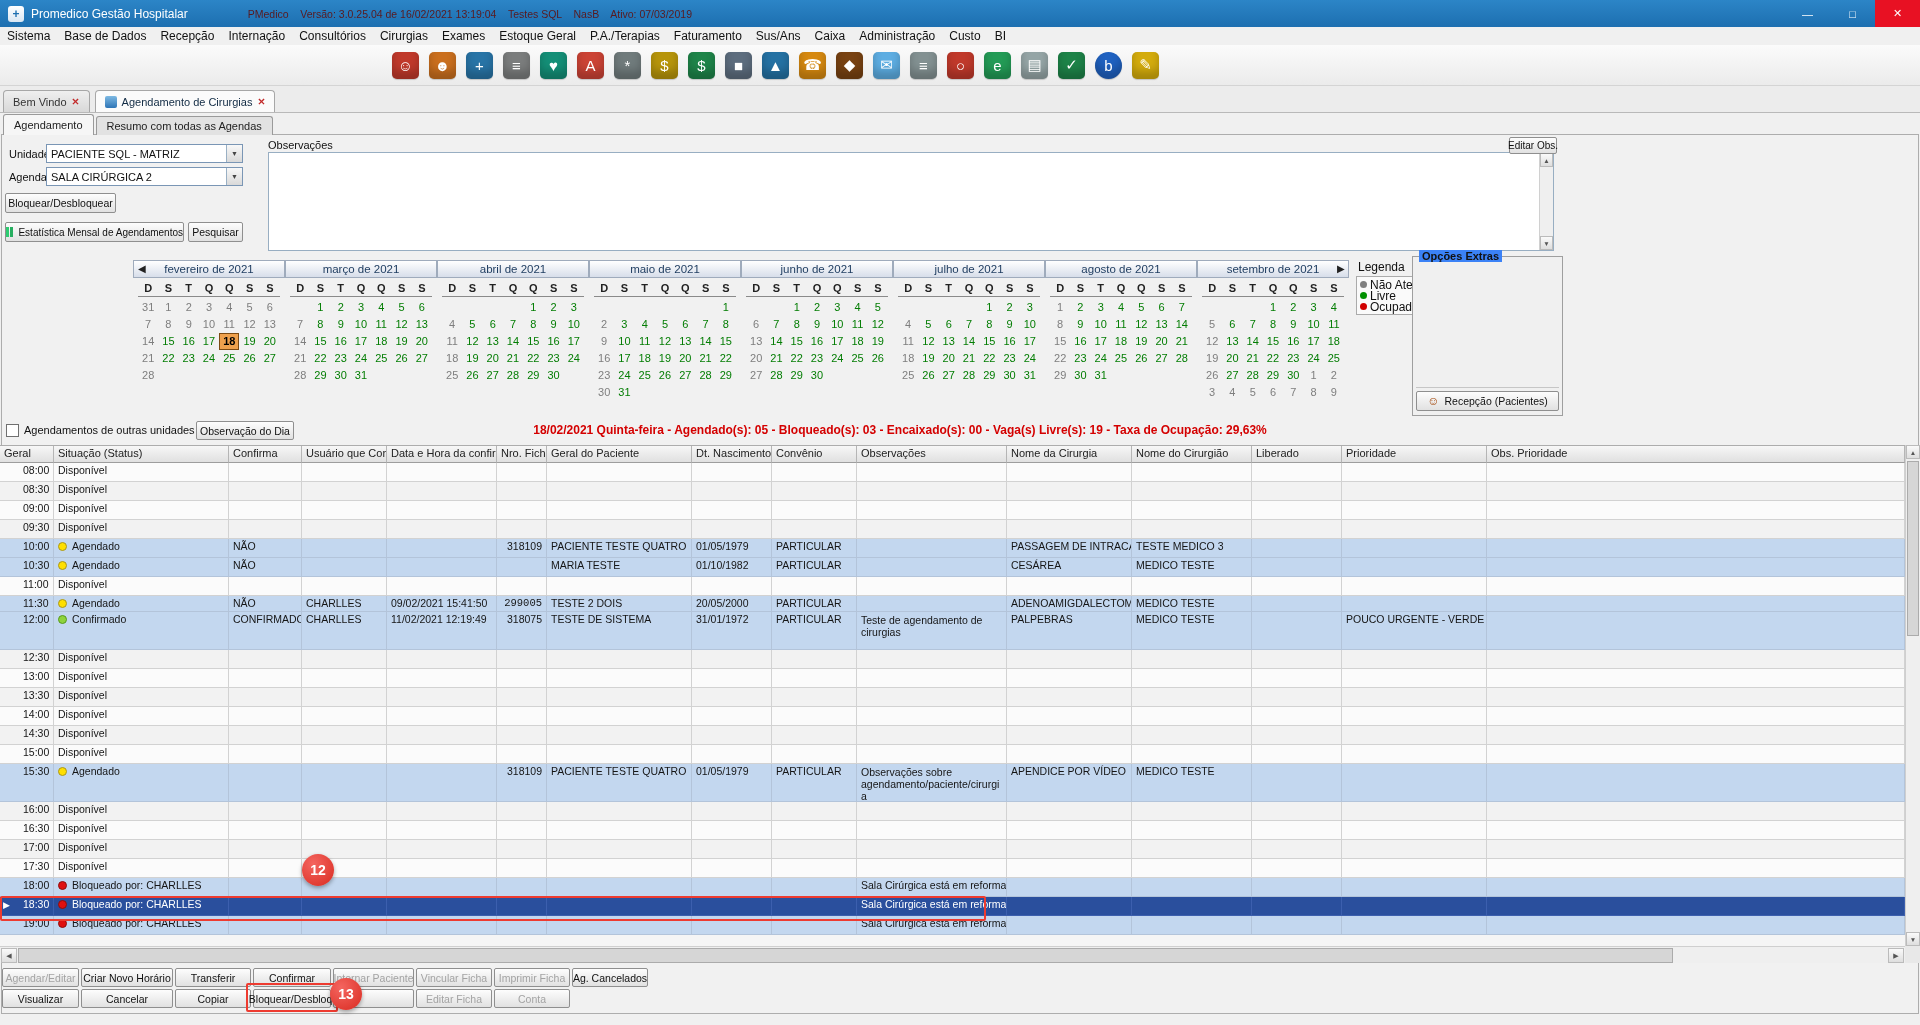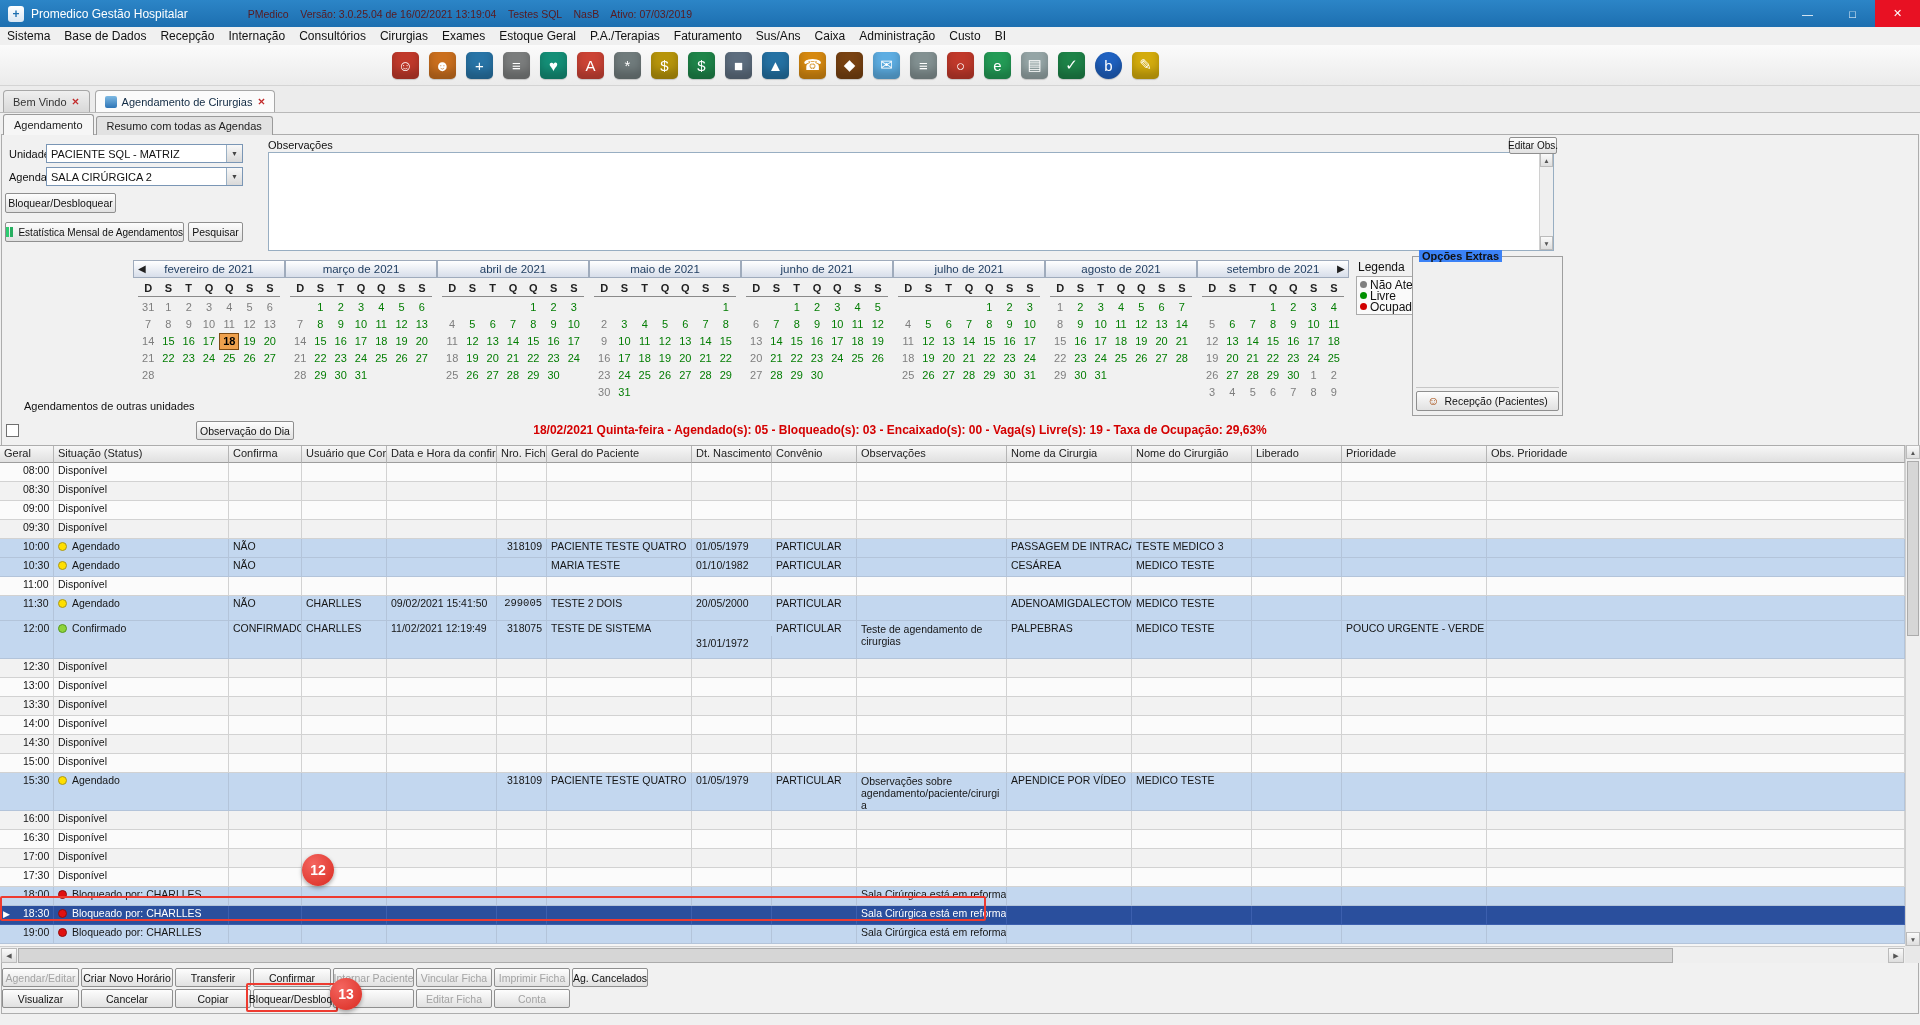--- a/index.html
+++ b/index.html
@@ -80,21 +80,21 @@
   .legend-item{display:flex;align-items:center;gap:3px;height:11px;white-space:nowrap}
   .legend-dot{width:7px;height:7px;border-radius:50%;flex:0 0 auto}
   [data-name=opcoes-extras-panel]{position:absolute;left:1412px;top:256px;width:151px;height:160px;border:1px solid #9f9f9f;background:#f0f0f0}
   [data-name=opcoes-extras-title]{position:absolute;top:-7px;left:6px;background:#3b82f6;padding:0 3px;font-size:11px;font-weight:bold}
   [data-name=opcoes-divider]{position:absolute;left:3px;right:3px;bottom:27px;border-top:1px solid #c6c6c6}
   [data-name=recepcao-pacientes-button]{position:absolute;left:3px;bottom:4px;width:143px;height:20px;gap:5px}
   [data-name=reception-person-icon]{color:#a04000;font-size:12px}
 
   
   [data-name=outras-unidades-checkbox]{position:absolute;left:6px;top:424px;width:13px;height:13px;background:#fff;border:1px solid #707070}
-  [data-name=outras-unidades-label]{left:24px;top:400px}
+  [data-name=outras-unidades-label]{left:24px;top:424px}
   [data-name=observacao-dia-button]{position:absolute;left:196px;top:421px;width:98px;height:19px;font-size:10.5px}
   [data-name=status-line]{position:absolute;left:300px;top:423px;width:1200px;text-align:center;font-size:12px;font-weight:bold;color:#d40000;white-space:nowrap}
 
   
   [data-name=schedule-table]{position:absolute;left:0;top:445px;width:1905px;height:501px;background:#f5f5f5;border-top:1px solid #adadad;overflow:hidden}
   .thead{display:flex;height:17px}
   .th{background:linear-gradient(#f7f7f7,#e0e0e0);border-right:1px solid #b5b5b5;border-bottom:1px solid #9d9d9d;font-size:11px;color:#222;padding:0 4px;line-height:15px;white-space:nowrap;overflow:hidden;flex:0 0 auto}
   .tr{display:flex;width:1905px}
   .td{border-right:1px solid #d2d2d2;border-bottom:1px solid #d2d2d2;font-size:10.5px;color:#151515;padding:1px 4px;white-space:nowrap;overflow:hidden;flex:0 0 auto;position:relative}
   .tr.free{background:#fbfbfb}
@@ -850,21 +850,21 @@
         <div class="td col-paciente" data-name="cell-paciente" style="width: 145px;"></div>
         <div class="td col-nascimento" data-name="cell-nascimento" style="width: 80px;"></div>
         <div class="td col-convenio" data-name="cell-convenio" style="width: 85px;"></div>
         <div class="td col-obs" data-name="cell-obs" style="width: 150px;"></div>
         <div class="td col-cirurgia" data-name="cell-cirurgia" style="width: 125px;"></div>
         <div class="td col-cirurgiao" data-name="cell-cirurgiao" style="width: 120px;"></div>
         <div class="td col-liberado" data-name="cell-liberado" style="width: 90px;"></div>
         <div class="td col-prioridade" data-name="cell-prioridade" style="width: 145px;"></div>
         <div class="td col-obs_prioridade" data-name="cell-obs_prioridade" style="width: 418px;"></div>
       </div>
-      <div class="tr busy" data-name="schedule-row-1130" style="height: 25px;">
+      <div class="tr busy" data-name="schedule-row-1130" style="height: 16px;">
         <div class="td col-hora" data-name="cell-hora" style="width: 54px;">11:30</div>
         <div class="td col-status" data-name="cell-status" style="width: 175px;"><span class="dot yellow" data-name="status-dot-yellow-icon"></span>Agendado</div>
         <div class="td col-confirma" data-name="cell-confirma" style="width: 73px;">NÃO</div>
         <div class="td col-usuario" data-name="cell-usuario" style="width: 85px;">CHARLLES</div>
         <div class="td col-data_conf" data-name="cell-data_conf" style="width: 110px;">09/02/2021 15:41:50</div>
         <div class="td col-ficha" data-name="cell-ficha" style="width: 50px; font-family: Liberation Mono, monospace;">299005</div>
         <div class="td col-paciente" data-name="cell-paciente" style="width: 145px;">TESTE 2 DOIS</div>
         <div class="td col-nascimento" data-name="cell-nascimento" style="width: 80px;">20/05/2000</div>
         <div class="td col-convenio" data-name="cell-convenio" style="width: 85px;">PARTICULAR</div>
         <div class="td col-obs" data-name="cell-obs" style="width: 150px;"></div>
@@ -875,21 +875,21 @@
         <div class="td col-obs_prioridade" data-name="cell-obs_prioridade" style="width: 418px;"></div>
       </div>
       <div class="tr busy tall" data-name="schedule-row-1200" style="height: 38px;">
         <div class="td col-hora" data-name="cell-hora" style="width: 54px;">12:00</div>
         <div class="td col-status" data-name="cell-status" style="width: 175px;"><span class="dot green" data-name="status-dot-green-icon"></span>Confirmado</div>
         <div class="td col-confirma" data-name="cell-confirma" style="width: 73px;">CONFIRMADO</div>
         <div class="td col-usuario" data-name="cell-usuario" style="width: 85px;">CHARLLES</div>
         <div class="td col-data_conf" data-name="cell-data_conf" style="width: 110px;">11/02/2021 12:19:49</div>
         <div class="td col-ficha" data-name="cell-ficha" style="width: 50px;">318075</div>
         <div class="td col-paciente" data-name="cell-paciente" style="width: 145px;">TESTE DE SISTEMA</div>
-        <div class="td col-nascimento" data-name="cell-nascimento" style="width: 80px; margin-top: 15px;">31/01/1972</div>
+        <div class="td col-nascimento" data-name="cell-nascimento" style="width: 80px;">31/01/1972</div>
         <div class="td col-convenio" data-name="cell-convenio" style="width: 85px;">PARTICULAR</div>
         <div class="td col-obs" data-name="cell-obs" style="width: 150px;">Teste de agendamento de cirurgias</div>
         <div class="td col-cirurgia" data-name="cell-cirurgia" style="width: 125px;">PALPEBRAS</div>
         <div class="td col-cirurgiao" data-name="cell-cirurgiao" style="width: 120px;">MEDICO TESTE</div>
         <div class="td col-liberado" data-name="cell-liberado" style="width: 90px;"></div>
         <div class="td col-prioridade" data-name="cell-prioridade" style="width: 145px;">POUCO URGENTE - VERDE</div>
         <div class="td col-obs_prioridade" data-name="cell-obs_prioridade" style="width: 418px;"></div>
       </div>
       <div class="tr free alt" data-name="schedule-row-1230" style="height: 19px;">
         <div class="td col-hora" data-name="cell-hora" style="width: 54px;">12:30</div>

